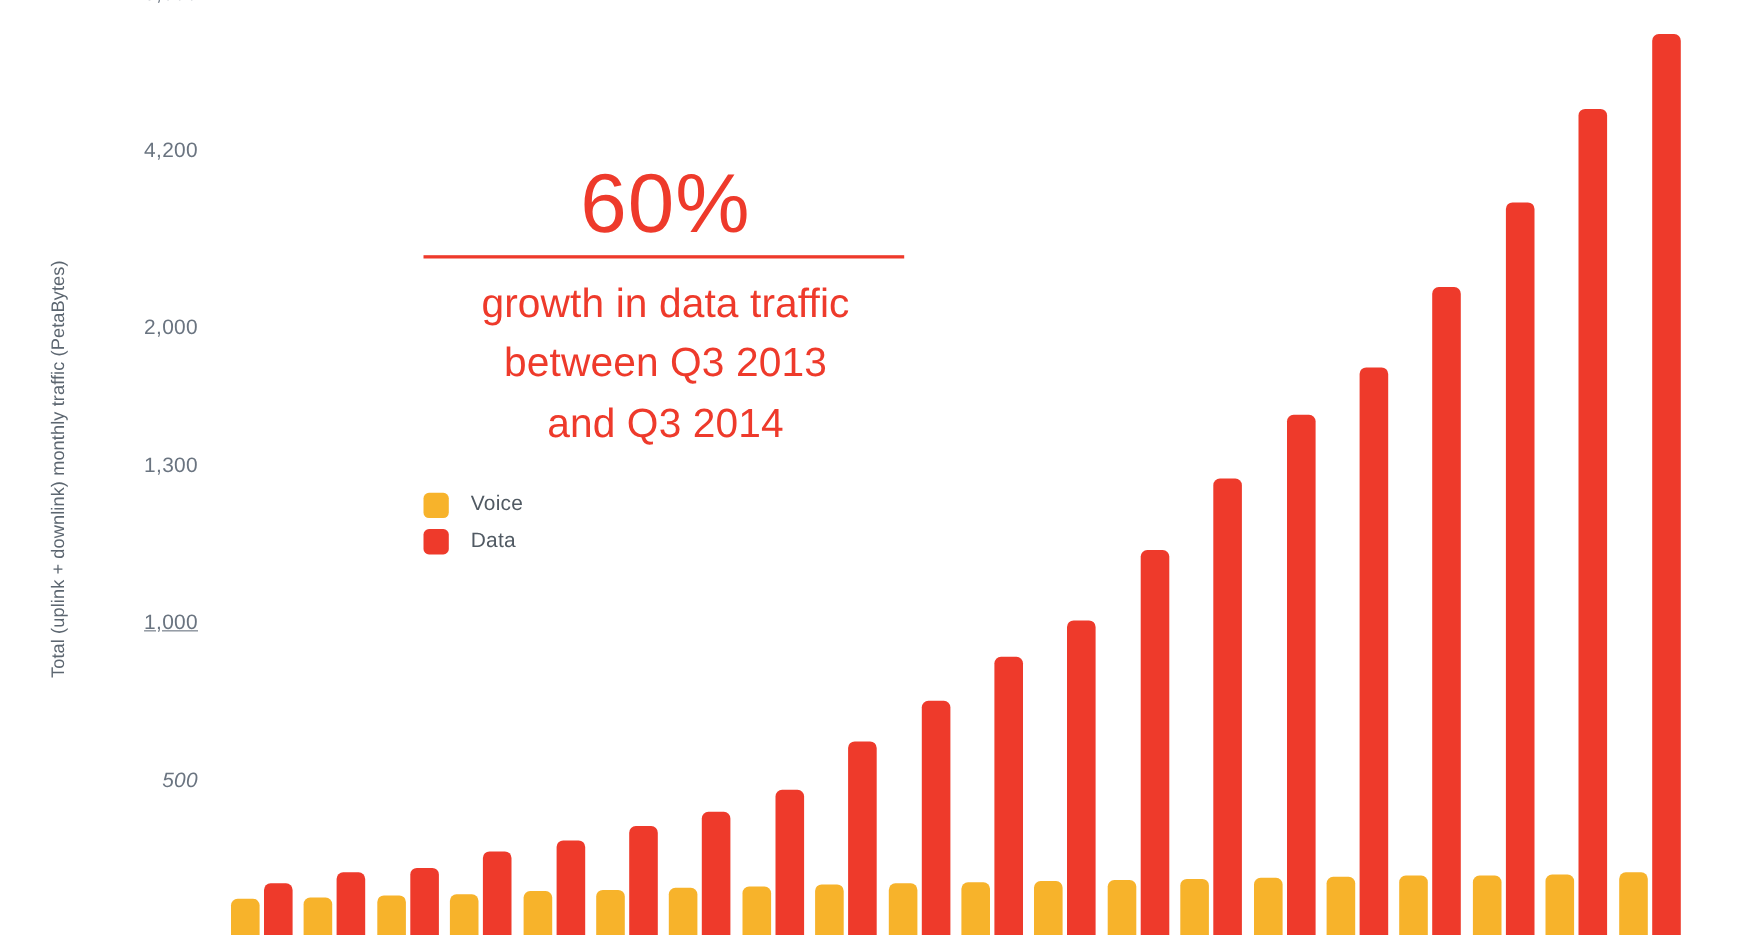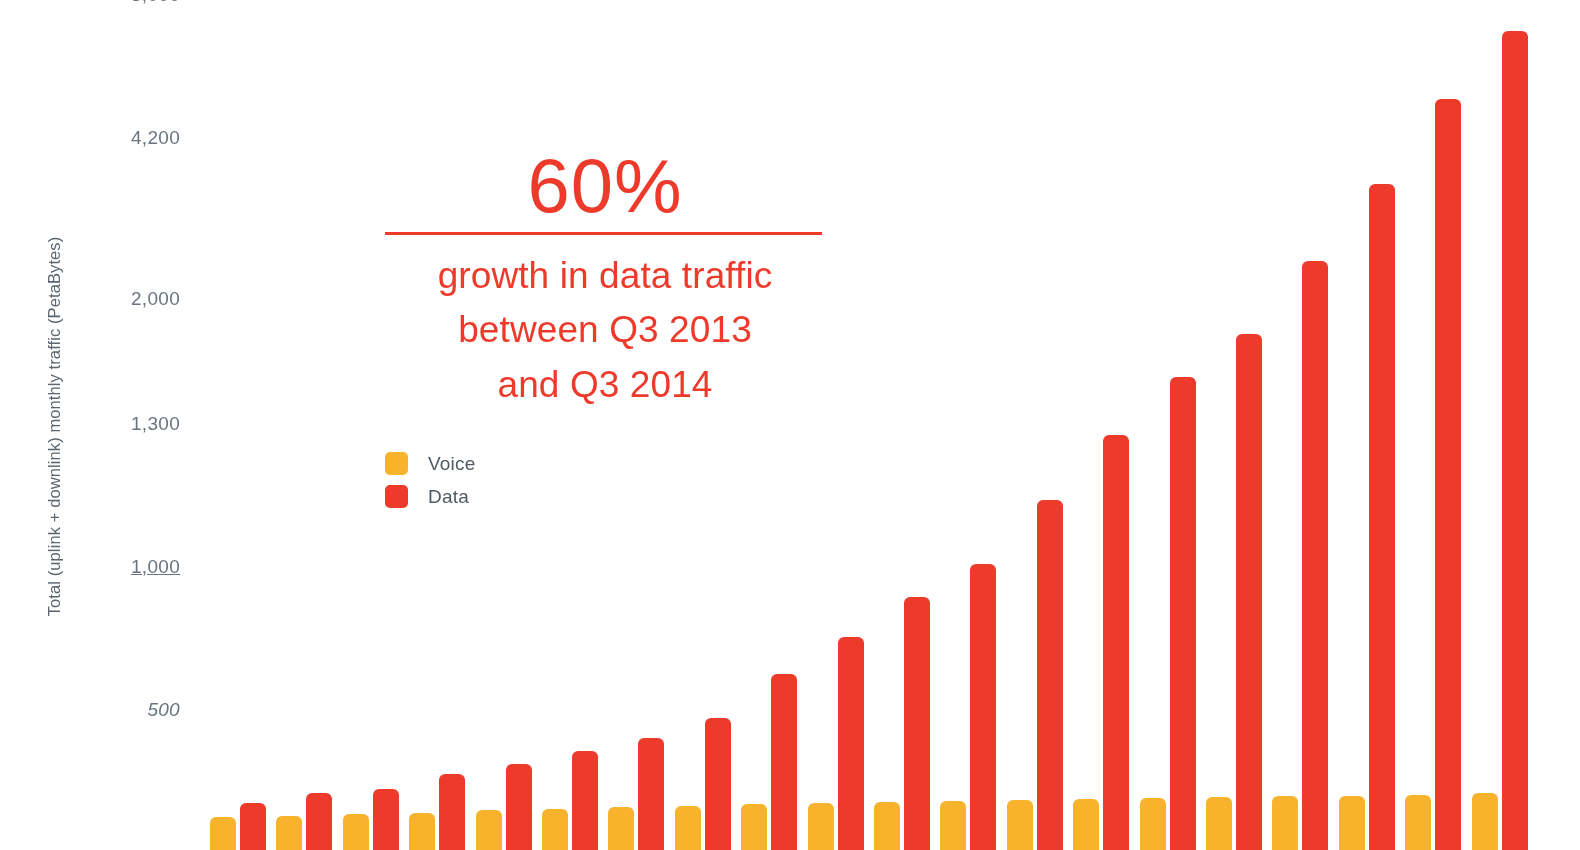--- a/index.html
+++ b/index.html
@@ -32,21 +32,21 @@
   #callout-rule{
     margin-top:10px;width:437px;height:2.6px;background:#ee3a2b;
   }
   #callout-text{
     margin-top:14px;font-size:37px;line-height:1.47;color:#ee3a2b;
     font-weight:300;letter-spacing:.1px;
   }
 
   
   #legend{position:absolute;left:385px;top:443px;}
-  .legend-row{display:flex;align-items:flex-end;height:32px;margin-bottom:1px;}
+  .legend-row{display:flex;align-items:center;height:32px;margin-bottom:1px;}
   .legend-swatch{width:23px;height:23px;border-radius:5px;margin-right:20px;flex:none;}
   .legend-label{font-size:19px;color:#515a63;letter-spacing:.2px;}
 
   
   #plot{position:absolute;left:0;top:0;width:1580px;height:850px;}
   .bar{
     position:absolute;bottom:-3px;
     border-radius:6px 6px 0 0;
   }
   .bar.voice{background:#f7b32b;}

